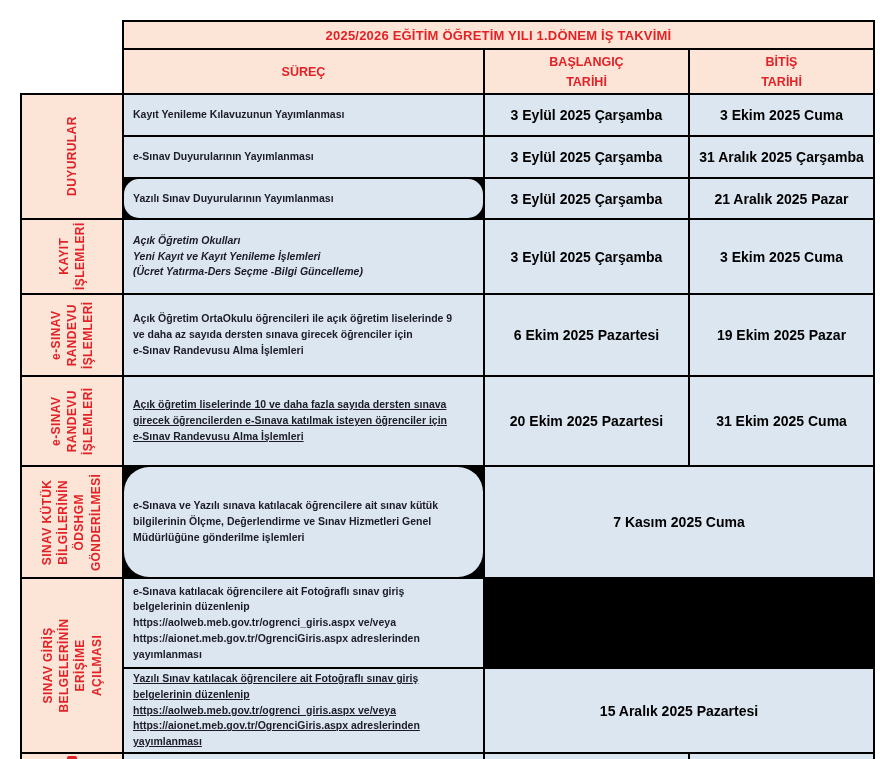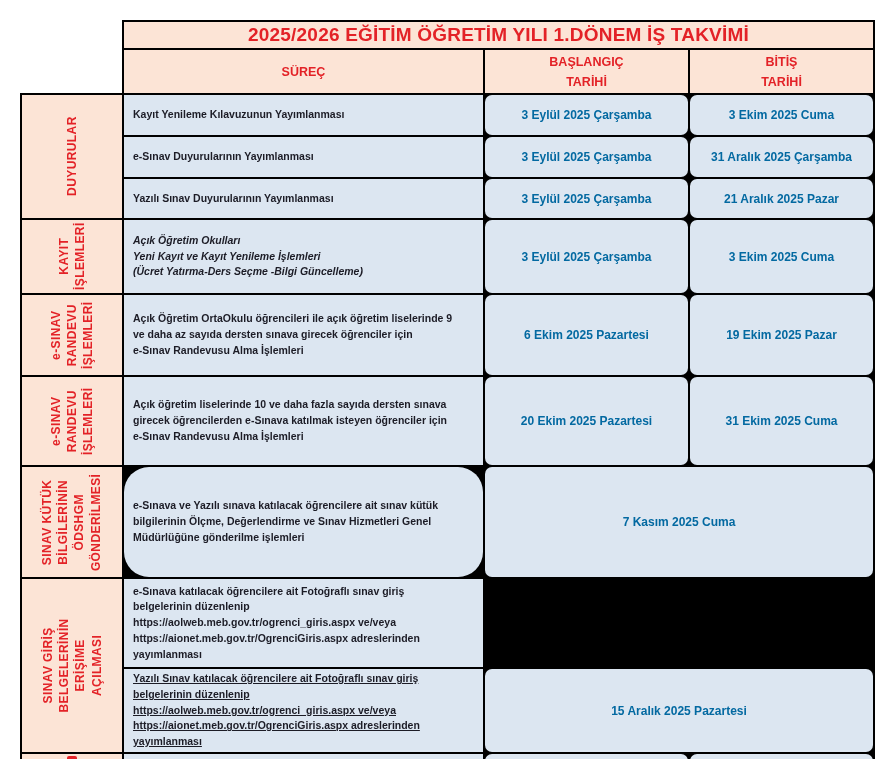--- a/index.html
+++ b/index.html
@@ -15,34 +15,34 @@
   .body {
     position:absolute; left:20px; top:93px;
     display:grid; grid-template-columns:100px 359px 203px 183px;
     grid-template-rows:40px 40px 39px 73px 80px 88px 110px 88px 83px 14px;
     gap:2px; background:#000; border:2px solid #000; border-bottom:none;
   }
   .peach { background:#fce4d6; }
   .blue  { background:#dce6f1; }
   .title-cell {
     grid-column:1/-1; display:flex; align-items:center; justify-content:center;
-    color:#e32227; font-weight:bold; font-size:19px; letter-spacing:0.2px;
+    color:#e32227; font-weight:bold; font-size:13px; letter-spacing:0.2px;
   }
   .colhead {
     display:flex; align-items:center; justify-content:center; text-align:center;
     color:#e32227; font-weight:bold; font-size:12.5px; white-space:pre-line; line-height:1.6;
   }
   .proc {
     display:flex; align-items:center; text-align:left;
     padding:3px 0 3px 9px; font-size:10.5px; font-weight:600; color:#1c1c26;
     white-space:pre-line; line-height:1.5;
   }
   .date {
     display:flex; align-items:center; justify-content:center; text-align:center;
-    font-size:12px; font-weight:bold; color:#0369a1;border-radius:7px;
+    font-size:14px; font-weight:bold; color:#000000;
   }
   .cat { display:flex; align-items:center; justify-content:center; overflow:hidden; }
   .cat-text {
     transform:rotate(-90deg); white-space:pre-line; text-align:center;
     color:#e32227; font-weight:bold; font-size:12px; line-height:1.35; letter-spacing:0.4px;
   }
   .stub-mark { width:10px; height:6px; background:#e32227; border-radius:2px; margin-top:2px; }
 </style>
 </head>
 <body>
@@ -64,21 +64,21 @@
       <div class="cat-text">DUYURULAR</div>
     </div>
     <div class="proc blue" style="grid-row:1; grid-column:2;">Kayıt Yenileme Kılavuzunun Yayımlanması</div>
     <div class="date blue" style="grid-row:1; grid-column:3;">3 Eylül 2025 Çarşamba</div>
     <div class="date blue" style="grid-row:1; grid-column:4;">3 Ekim 2025 Cuma</div>
 
     <div class="proc blue" style="grid-row:2; grid-column:2;">e-Sınav Duyurularının Yayımlanması</div>
     <div class="date blue" style="grid-row:2; grid-column:3;">3 Eylül 2025 Çarşamba</div>
     <div class="date blue" style="grid-row:2; grid-column:4;">31 Aralık 2025 Çarşamba</div>
 
-    <div class="proc blue" style="grid-row:3; grid-column:2;">Yazılı Sınav Duyurularının Yayımlanması</div>
+    <div class="proc blue" style="grid-row:3; grid-column:2;border-radius:15px;">Yazılı Sınav Duyurularının Yayımlanması</div>
     <div class="date blue" style="grid-row:3; grid-column:3;">3 Eylül 2025 Çarşamba</div>
     <div class="date blue" style="grid-row:3; grid-column:4;">21 Aralık 2025 Pazar</div>
 
     <div class="cat peach" style="grid-row:4; grid-column:1;">
       <div class="cat-text">KAYIT
 İŞLEMLERİ</div>
     </div>
     <div class="proc blue" style="grid-row:4; grid-column:2;font-style:italic;">Açık Öğretim Okulları
 Yeni Kayıt ve Kayıt Yenileme İşlemleri
 (Ücret Yatırma-Ders Seçme -Bilgi Güncelleme)</div>
@@ -94,21 +94,21 @@
 ve daha az sayıda dersten sınava girecek öğrenciler için
 e-Sınav Randevusu Alma İşlemleri</div>
     <div class="date blue" style="grid-row:5; grid-column:3;">6 Ekim 2025 Pazartesi</div>
     <div class="date blue" style="grid-row:5; grid-column:4;">19 Ekim 2025 Pazar</div>
 
     <div class="cat peach" style="grid-row:6; grid-column:1;">
       <div class="cat-text">e-SINAV
 RANDEVU
 İŞLEMLERİ</div>
     </div>
-    <div class="proc blue" style="grid-row:6; grid-column:2;">Açık öğretim liselerinde 10 ve daha fazla sayıda dersten sınava
+    <div class="proc blue" style="grid-row:6; grid-column:2;text-decoration:underline;">Açık öğretim liselerinde 10 ve daha fazla sayıda dersten sınava
 girecek öğrencilerden e-Sınava katılmak isteyen öğrenciler için
 e-Sınav Randevusu Alma İşlemleri</div>
     <div class="date blue" style="grid-row:6; grid-column:3;text-align:right;">20 Ekim 2025 Pazartesi</div>
     <div class="date blue" style="grid-row:6; grid-column:4;">31 Ekim 2025 Cuma</div>
 
     <div class="cat peach" style="grid-row:7; grid-column:1;">
       <div class="cat-text">SINAV KÜTÜK
 BİLGİLERİNİN
 ÖDSHGM
 GÖNDERİLMESİ</div>

